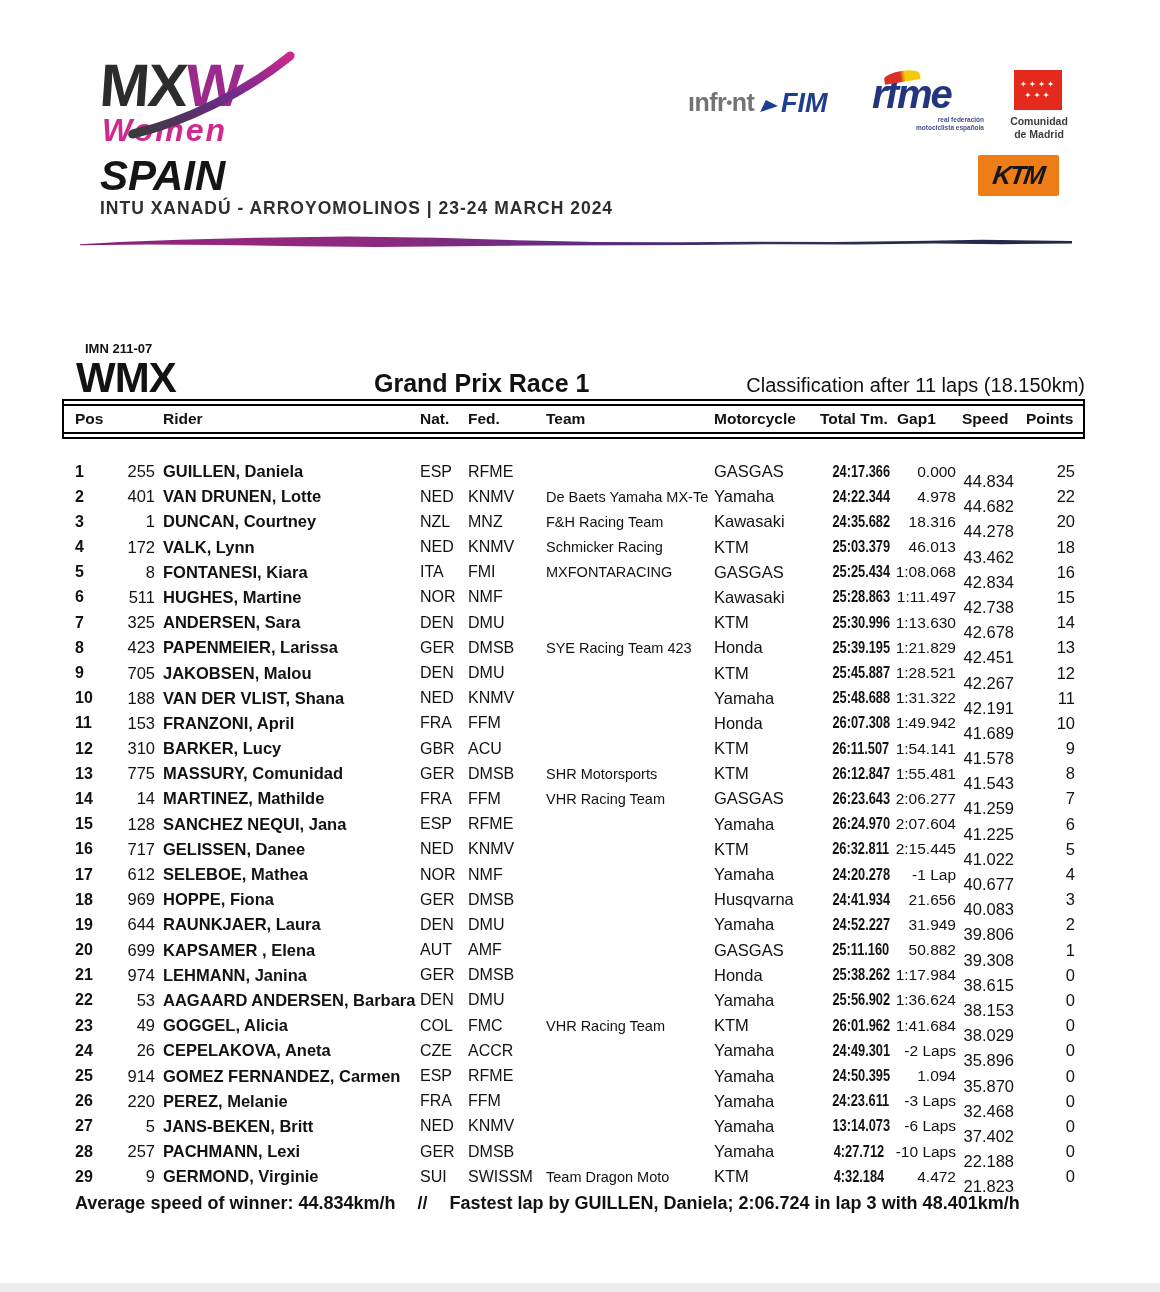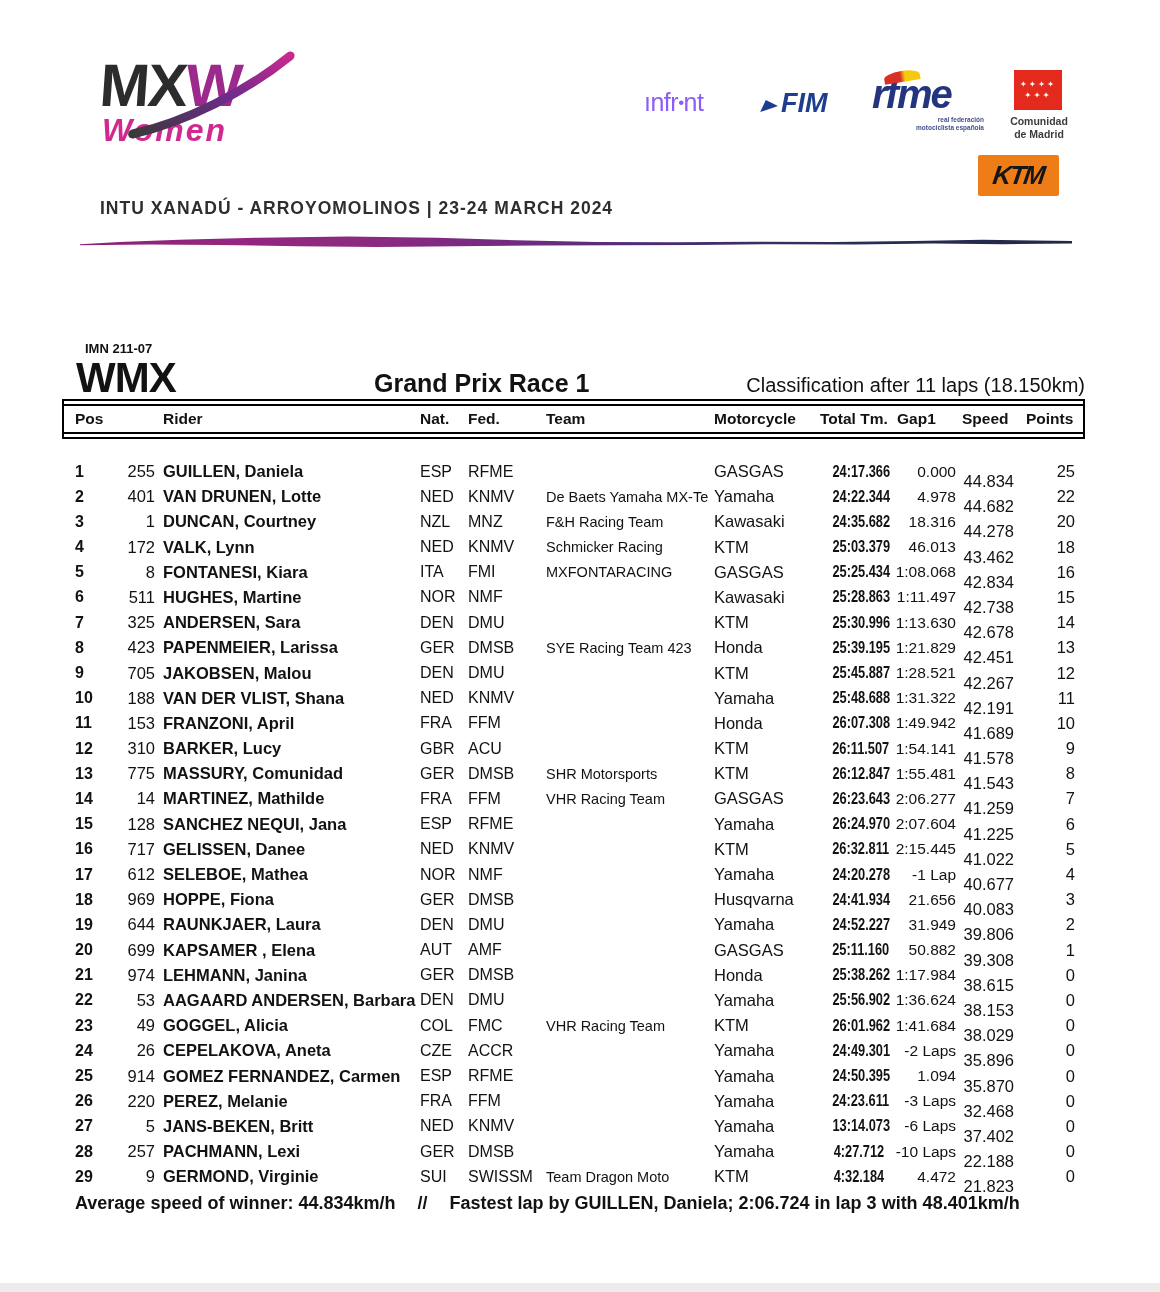--- a/index.html
+++ b/index.html
@@ -16,22 +16,22 @@
   .mxw .w-grad { color:#9c2a8c; }
   .swoosh-svg { position:absolute; left:28px; top:-6px; pointer-events:none; }
   .women { font-size:32px; font-weight:bold; font-style:italic; color:#d02a90;
            letter-spacing:2px; margin-top:-4px; margin-left:2px; }
   .spain { position:absolute; left:100px; top:152px; font-size:42px; font-weight:bold;
            font-style:italic; color:#151515; letter-spacing:0; }
   .venue { position:absolute; left:100px; top:198px; font-size:17.5px; font-weight:bold;
            color:#2e2e2e; letter-spacing:1px; }
 
   
-  .sp-infront { position:absolute; left:644px; top:88px; font-size:25px; font-weight:normal;
-                color:#8b5cf6; letter-spacing:-0.5px; }
+  .sp-infront { position:absolute; left:688px; top:88px; font-size:25px; font-weight:bold;
+                color:#737373; letter-spacing:-0.5px; }
   .sp-infront .dot { font-size:17px; vertical-align:3px; }
   .sp-fim { position:absolute; left:763px; top:88px; font-size:27px; font-weight:bold;
             font-style:italic; color:#1d3d8f; }
   .fim-wing { display:inline-block; width:0; height:0; border-style:solid;
               border-width:6px 0 6px 15px; border-color:transparent transparent transparent #1d3d8f;
               transform:skewX(-25deg); margin-right:3px; }
   .sp-rfme { position:absolute; left:872px; top:74px; width:120px; }
   .rfme-word { position:relative; font-size:40px; font-weight:bold; font-style:italic;
                color:#22357e; letter-spacing:-2px; line-height:1.0; }
   .rfme-accent { position:absolute; left:12px; top:-3px; width:36px; height:11px;
@@ -116,20 +116,21 @@
             <stop offset="0" stop-color="#3a3a3a"></stop>
             <stop offset="0.55" stop-color="#6e2b8c"></stop>
             <stop offset="1" stop-color="#c9298e"></stop>
           </linearGradient>
         </defs>
         <path d="M 8 84 C 60 72, 118 42, 160 6" stroke="url(#swg)" stroke-width="9" fill="none" stroke-linecap="round"></path>
       </svg>
     </div>
     <div class="women">Women</div>
   </div>
+  <div class="spain">SPAIN</div>
   <div class="venue">INTU XANADÚ - ARROYOMOLINOS | 23-24 MARCH 2024</div>
 
   <div class="sp-infront"><span>ınfr</span><span class="dot">•</span><span>nt</span></div>
 
   <div class="sp-fim"><span class="fim-wing"></span><span>FIM</span></div>
 
   <div class="sp-rfme">
     <div class="rfme-word">
       <span class="rfme-accent"></span>
       <span>rfme</span>

